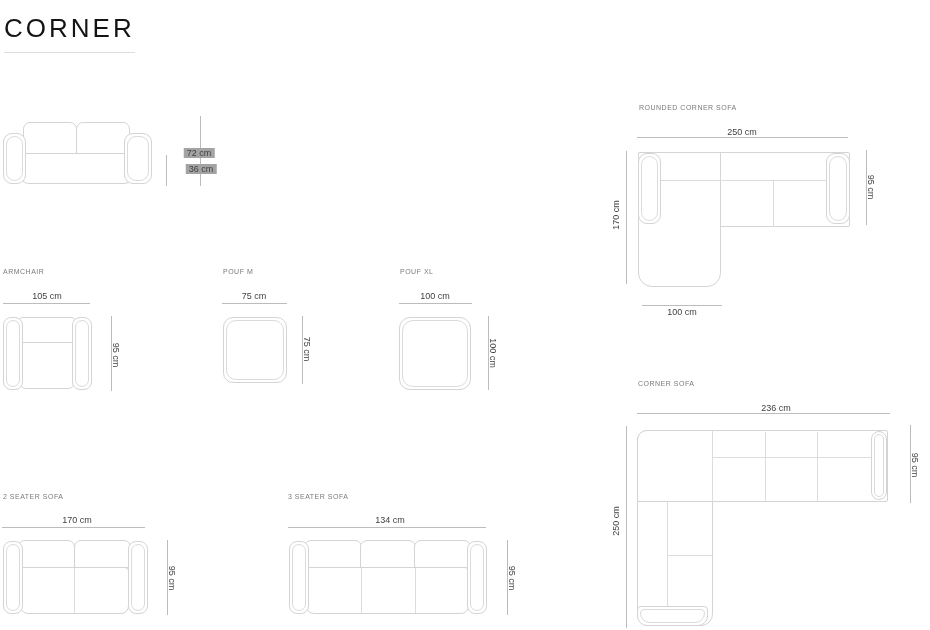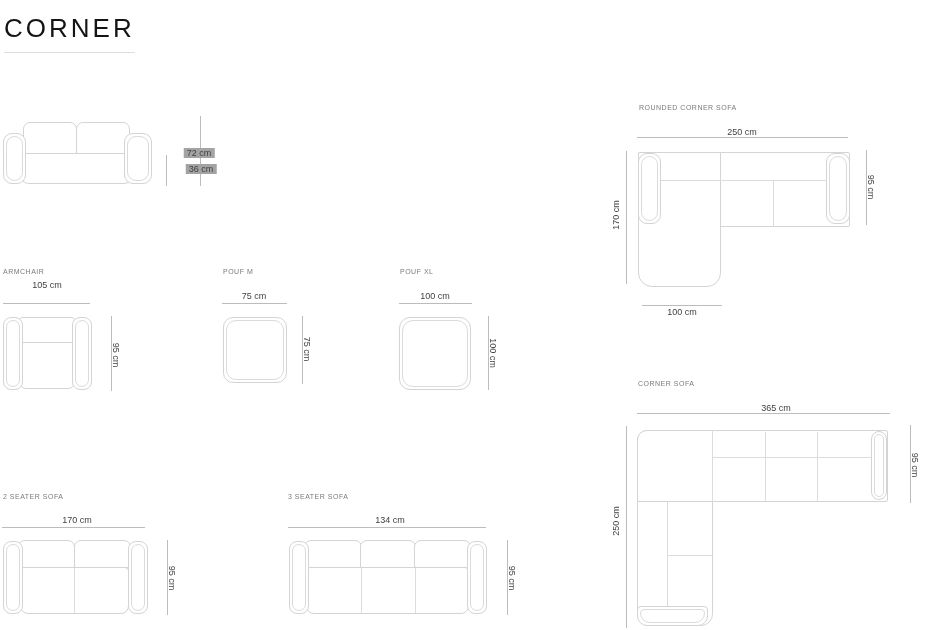--- a/index.html
+++ b/index.html
@@ -80,21 +80,21 @@
     <span class="dim-text dt-top" style="left:682px;top:307px;">100 cm</span>
   </div>
 
   <div>
     <span class="item-label" style="left:3px;top:268px;">ARMCHAIR</span>
     <div class="stroke" style="left:17px;top:317px;width:60px;height:27px;border-radius:6px 6px 2px 2px;"></div>
     <div class="stroke" style="left:19px;top:342px;width:56px;height:47px;border-radius:3px 3px 7px 7px;"></div>
     <div class="stroke pill" style="left:3px;top:317px;width:20px;height:73px;border-radius:8px;"></div>
     <div class="stroke pill" style="left:72px;top:317px;width:20px;height:73px;border-radius:8px;"></div>
     <div class="dim-line-h" style="left:3px;top:303px;width:87px;"></div>
-    <span class="dim-text dt-top" style="left:47px;top:280px;text-align:center;">105 cm</span>
+    <span class="dim-text dt-top" style="left:47px;top:291px;text-align:center;">105 cm</span>
     <div class="dim-line-v" style="left:111px;top:316px;height:75px;"></div>
     <span class="dim-text dt-rot-r" style="left:116px;top:355px;">95 cm</span>
   </div>
 
   <div>
     <span class="item-label" style="left:223px;top:268px;">POUF M</span>
     <div class="stroke pill" style="left:223px;top:317px;width:64px;height:66px;border-radius:10px;"></div>
     <div class="dim-line-h" style="left:222px;top:303px;width:65px;"></div>
     <span class="dim-text dt-top" style="left:254px;top:291px;">75 cm</span>
     <div class="dim-line-v" style="left:302px;top:316px;height:68px;"></div>
@@ -118,21 +118,21 @@
     <div class="seam-v" style="left:712px;top:430px;height:72px;"></div>
     <div class="seam-h" style="left:712px;top:457px;width:160px;"></div>
     <div class="seam-v" style="left:765px;top:432px;height:69px;"></div>
     <div class="seam-v" style="left:817px;top:432px;height:69px;"></div>
     <div class="stroke pill" style="left:871px;top:431px;width:16px;height:69px;border-radius:8px;"></div>
     <div class="seam-v" style="left:667px;top:502px;height:105px;"></div>
     <div class="seam-h" style="left:667px;top:555px;width:45px;"></div>
     <div class="stroke pill" style="left:637px;top:606px;width:71px;height:20px;border-radius:4px 4px 10px 10px;"></div>
 
     <div class="dim-line-h" style="left:637px;top:413px;width:253px;"></div>
-    <span class="dim-text dt-top" style="left:776px;top:403px;">365 cm</span>
+    <span class="dim-text dt-top" style="left:776px;top:403px;">236 cm</span>
     <div class="dim-line-v" style="left:910px;top:425px;height:78px;"></div>
     <span class="dim-text dt-rot-r" style="left:915px;top:465px;">95 cm</span>
     <div class="dim-line-v" style="left:626px;top:426px;height:202px;"></div>
     <span class="dim-text dt-rot-l" style="left:616px;top:521px;">250 cm</span>
   </div>
 
   <div>
     <span class="item-label" style="left:3px;top:493px;">2 SEATER SOFA</span>
     <div class="stroke" style="left:18px;top:540px;width:57px;height:28px;border-radius:7px 7px 2px 2px;"></div>
     <div class="stroke" style="left:74px;top:540px;width:57px;height:28px;border-radius:7px 7px 2px 2px;"></div>

